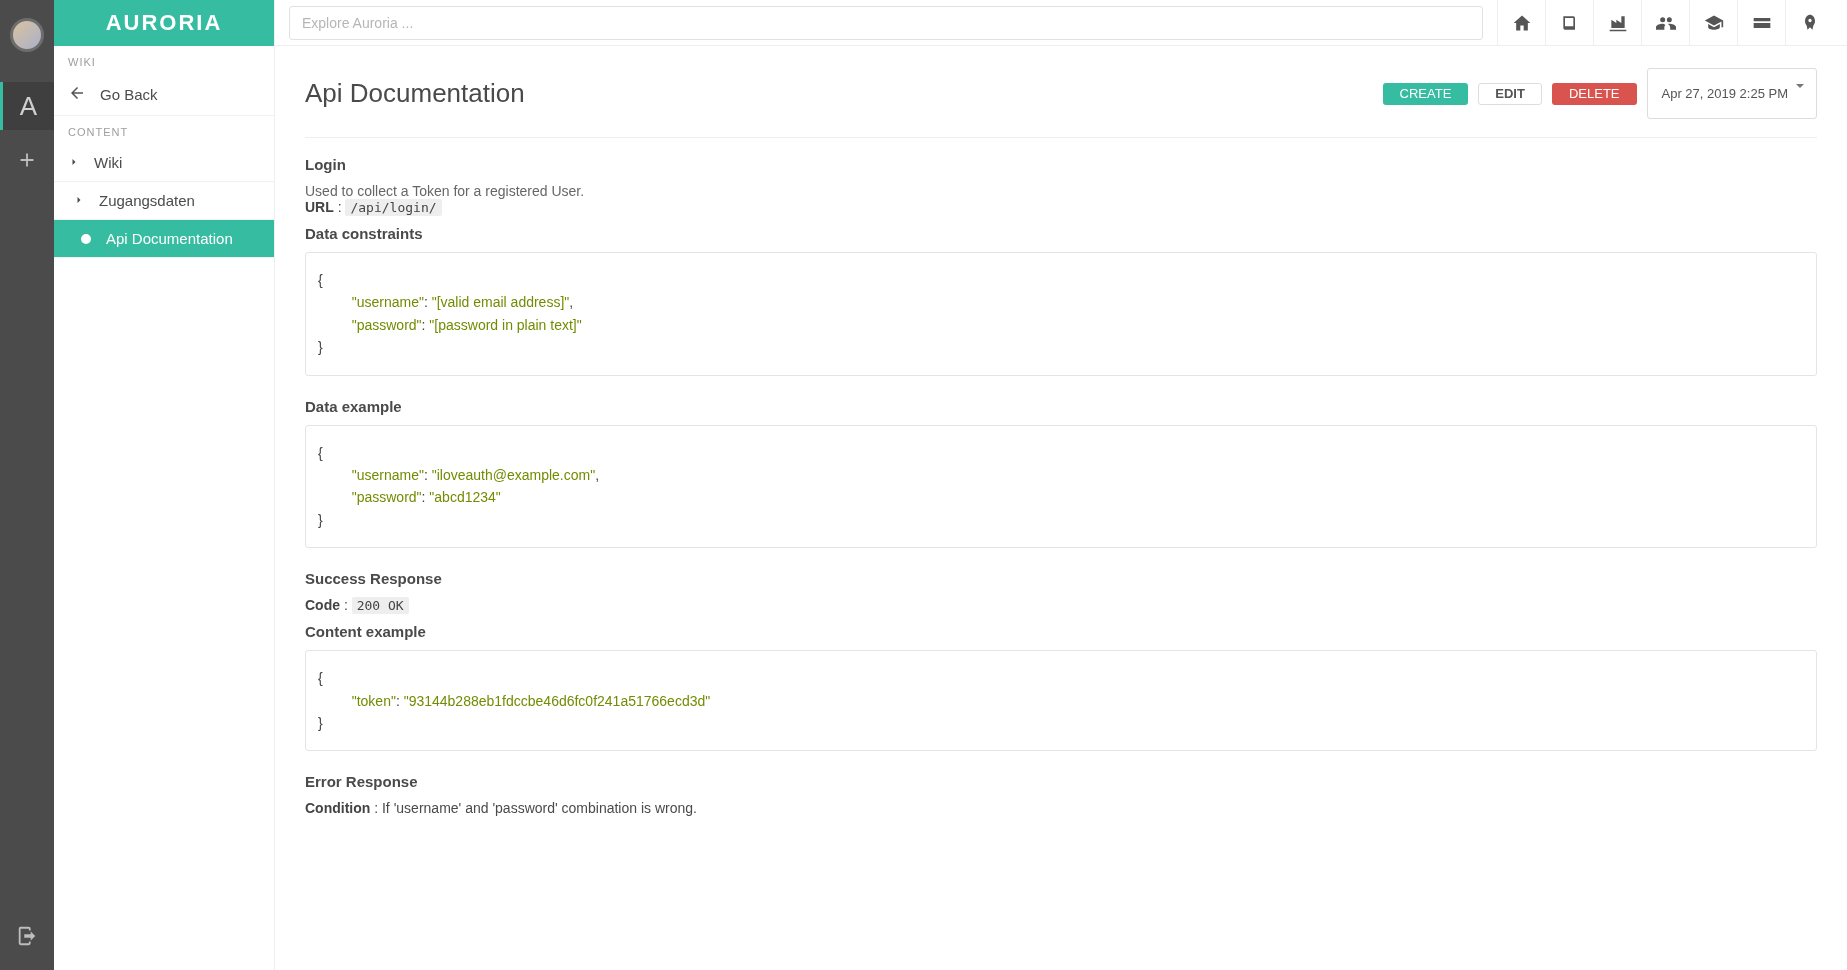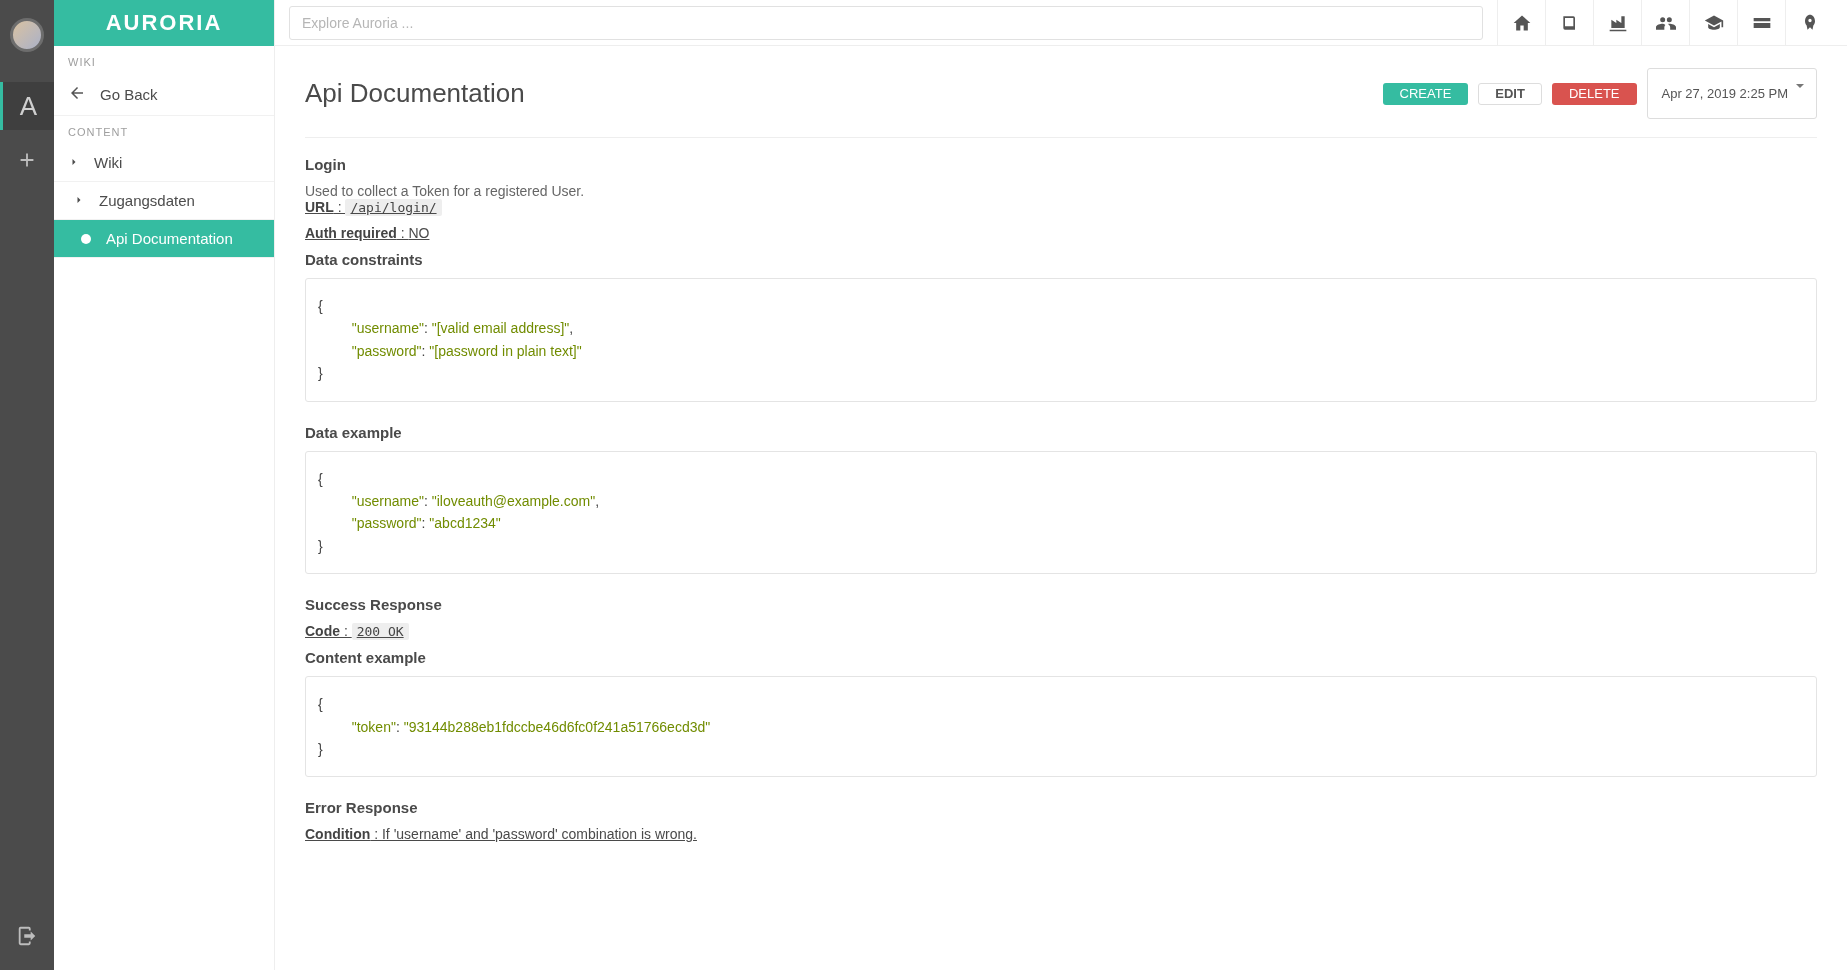--- a/index.html
+++ b/index.html
@@ -47,21 +47,21 @@
   .head-actions { display:flex; align-items:center; gap:10px; }
   .btn { height:22px; padding:0 16px; border-radius:3px; font-size:13px; display:flex; align-items:center; cursor:pointer; border:1px solid transparent; }
   .btn-create { background:#35bca1; color:#fff; }
   .btn-edit { background:#fff; color:#555; border:1px solid #ddd;font-weight:bold; }
   .btn-delete { background:#d9534f; color:#fff; }
   .date-drop { height:51px; border:1px solid #ddd; border-radius:3px; padding:0 28px 0 14px; display:flex; align-items:center; font-size:13px; color:#555; position:relative; cursor:pointer; }
   .date-drop::after { content:""; position:absolute; right:12px; top:15px; border:4px solid transparent; border-top-color:#777; }
 
   .doc h4 { font-size:15px; font-weight:700; color:#4a4a4a; margin-top:6px; margin-bottom:10px; }
   .doc p { font-size:14px; color:#666; margin-bottom:0; }
-  .doc .kv { font-size:14px; color:#4a4a4a; margin-bottom:10px;text-decoration:underline; }
+  .doc .kv { font-size:14px; color:#4a4a4a; margin-bottom:10px; }
   .doc .kv strong { font-weight:700; color:#444; }
   .doc code.inline { font-family: Menlo, Consolas, monospace; background:#eeeeee; color:#444; padding:1px 5px; border-radius:2px; font-size:13px; }
 
   pre.codebox { border:1px solid #e4e4e4; border-radius:3px; padding:16px 12px; margin:8px 0 22px 0; font-family: Menlo, Consolas, monospace; font-size:14px; line-height:1.6; color:#444; white-space:pre; overflow-x:auto; }
   pre.codebox .brace { color:#444; }
   pre.codebox .key { color:#718c00; }
   pre.codebox .punc { color:#444; }
   pre.codebox .str { color:#718c00; }
 
   hr.faint { border:none; border-top:1px solid #eee; margin:2px 0 18px 0; }
@@ -187,23 +187,20 @@
     <div class="doc">
 
       <h4>Login</h4>
       <p>Used to collect a Token for a registered User.</p>
 
       <div class="kv">
         <strong>URL</strong><span> : </span><code class="inline">/api/login/</code>
       </div>
 
 
-      <div class="kv">
-        <strong>Auth required</strong><span> : </span><span>NO</span>
-      </div>
 
       <h4>Data constraints</h4>
 <pre class="codebox"><span class="brace">{</span>
     <span class="key">"username"</span><span class="punc">: </span><span class="str">"[valid email address]"</span><span class="punc">,</span>
     <span class="key">"password"</span><span class="punc">: </span><span class="str">"[password in plain text]"</span>
 <span class="brace">}</span></pre>
 
       <h4>Data example</h4>
 <pre class="codebox"><span class="brace">{</span>
     <span class="key">"username"</span><span class="punc">: </span><span class="str">"iloveauth@example.com"</span><span class="punc">,</span>

